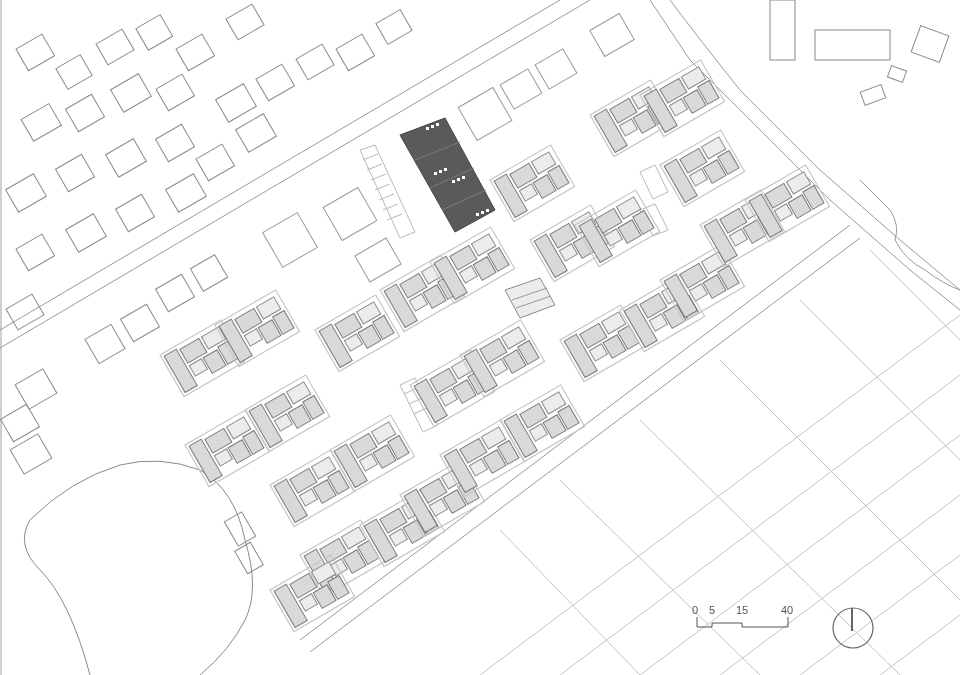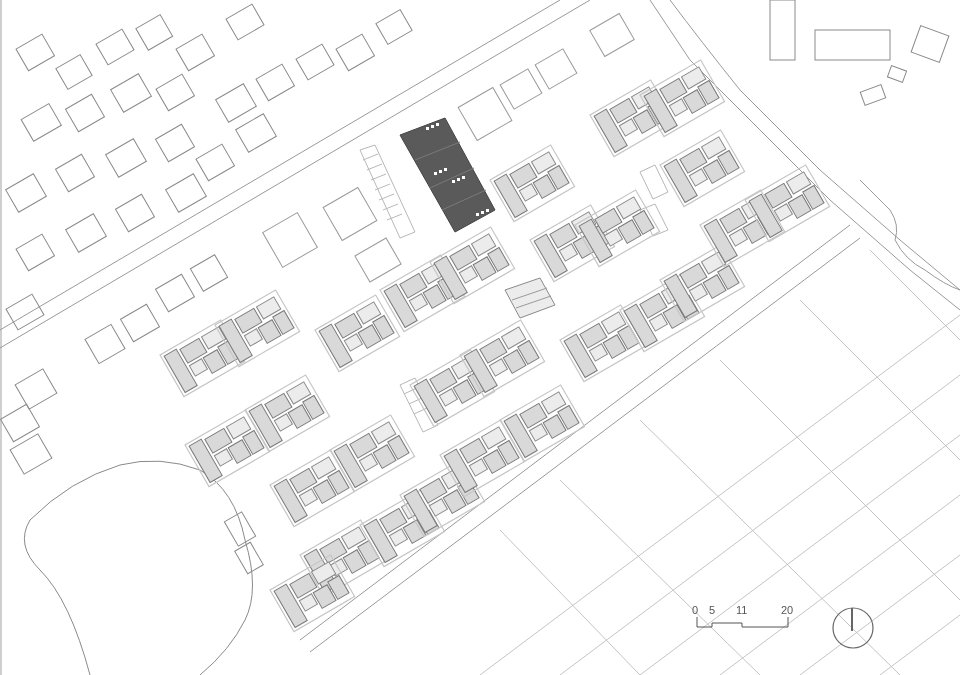--- a/index.html
+++ b/index.html
@@ -194,14 +194,14 @@
   </g>
 
   <g fill="none" stroke="#666" stroke-width="1.2">
     <circle cx="853" cy="628" r="20"></circle>
     <line x1="852" y1="608" x2="852" y2="631" stroke-width="2"></line>
   </g>
 </svg>
 
 <span class="scale-label" style="left:692px;top:604px;">0</span>
 <span class="scale-label" style="left:709px;top:604px;">5</span>
-<span class="scale-label" style="left:736px;top:604px;">11</span>
-<span class="scale-label" style="left:781px;top:604px;">20</span>
+<span class="scale-label" style="left:736px;top:604px;">15</span>
+<span class="scale-label" style="left:781px;top:604px;">40</span>
 
 </body></html>

